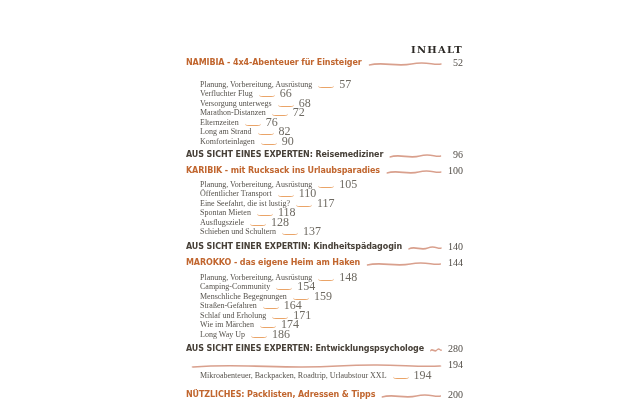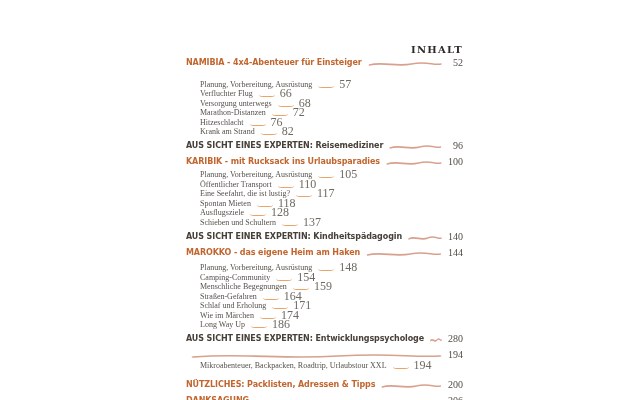--- a/index.html
+++ b/index.html
@@ -58,28 +58,33 @@
       <span>Versorgung unterwegs</span>
         <span class="dash"></span>
         <span class="snum">68</span>
     </div>
     <div class="row-sub">
       <span>Marathon-Distanzen</span>
         <span class="dash"></span>
         <span class="snum">72</span>
     </div>
     <div class="row-sub">
-      <span>Hitzeschlacht</span>
+      <span>Elternzeiten</span>
         <span class="dash"></span>
         <span class="snum">76</span>
     </div>
     <div class="row-sub">
-      <span>Krank am Strand</span>
+      <span>Long am Strand</span>
         <span class="dash"></span>
         <span class="snum">82</span>
+    </div>
+    <div class="row-sub">
+      <span>Komforteinlagen</span>
+        <span class="dash"></span>
+        <span class="snum">90</span>
     </div>
 
     <div class="row-main dark" style="margin-top:2px">
       <span class="t">AUS SICHT EINES EXPERTEN: Reisemediziner</span>
       <svg class="lead" viewBox="0 0 120 8" preserveAspectRatio="none">
           <path d="M2 5 C 25 1.5, 45 7, 70 4 S 105 5.5, 118 4" fill="none" stroke="currentColor" stroke-width="1.6" stroke-linecap="round"></path>
         </svg>
       <span class="num">96</span>
     </div>
 

